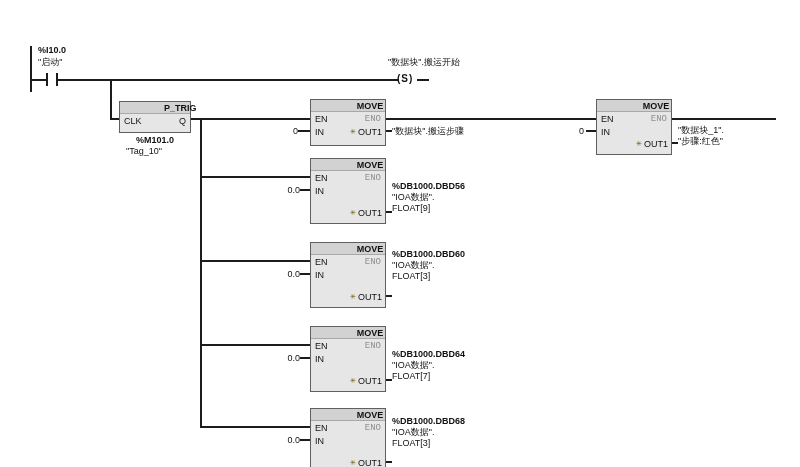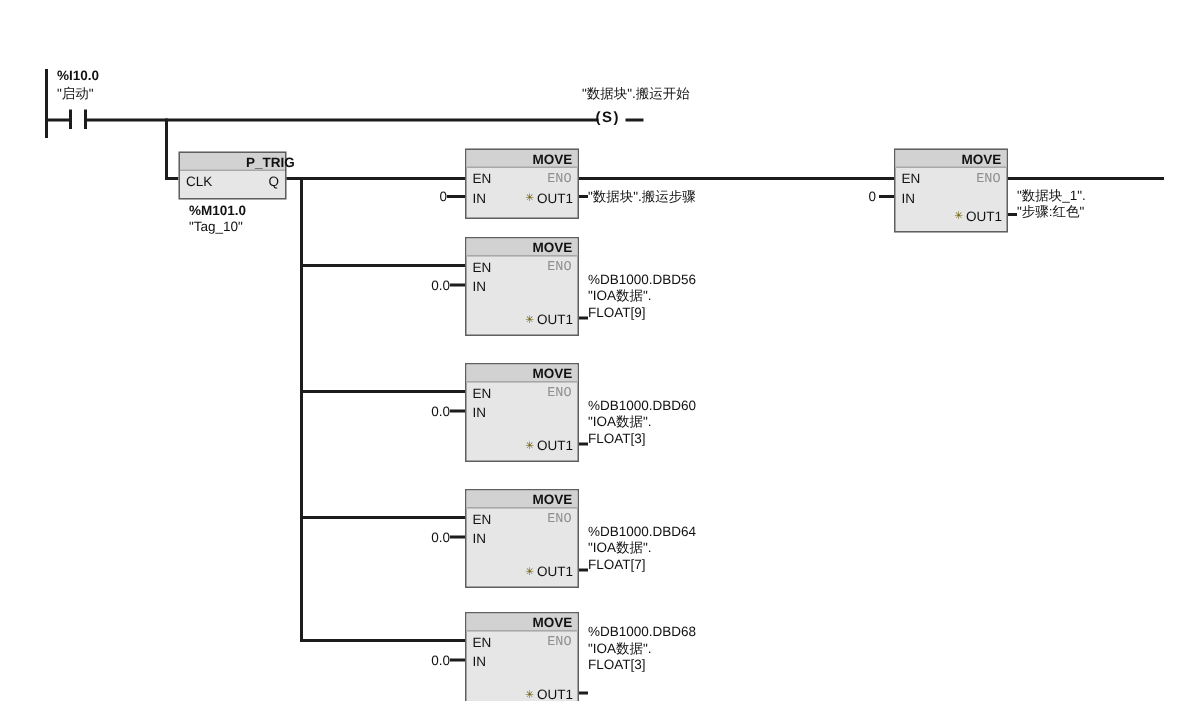--- a/index.html
+++ b/index.html
@@ -11,29 +11,29 @@
   .wh { height:2px; }
   .wv { width:2px; }
 
   
   .lbl { position:absolute; font-size:9px; line-height:11px; color:#111; white-space:nowrap; }
   .b { font-weight:700; }
   .val { text-align:right; }
 
   
   .block { position:absolute; background:#e6e6e6; border:1px solid #5f5f5f; }
-  .btitle { height:12px; line-height:12px; text-align:left; font-size:9px; font-weight:700;
+  .btitle { height:12px; line-height:12px; text-align:center; font-size:9px; font-weight:700;
             background:#d2d2d2; border-bottom:1px solid #a8a8a8; color:#111;padding-left:44px; }
   .pin { position:absolute; font-size:9px; line-height:10px; color:#111; white-space:nowrap; }
   .pin.gray { color:#8f8f8f;font-family:Liberation Mono, monospace; }
   .star { font-style:normal; font-size:7px; color:#6b5b00; margin-right:2px; vertical-align:1px; }
 
   
   .op { position:absolute; font-size:9px; line-height:11px; color:#111; white-space:nowrap; }
-  .op .addr { font-weight:400; }
+  .op .addr { font-weight:700; }
 
   .coil { position:absolute; font-size:10px; font-weight:700; letter-spacing:1px; color:#111; line-height:12px; }
   .wm { position:absolute; font-size:12px; color:#969696; white-space:nowrap; }
 </style>
 </head>
 <body>
 
 <div class="canvas">
 
   <div class="wire wv" style="left:30px;top:16px;height:46px"></div>
@@ -53,21 +53,21 @@
   <div class="wire wh" style="left:417px;top:49px;width:12px"></div>
 
   <div class="wire wv" style="left:110px;top:49px;height:41px"></div>
   <div class="wire wh" style="left:110px;top:88px;width:9px"></div>
 
   <div class="block" style="left:119px;top:71px;width:72px;height:32px">
     <div class="btitle">P_TRIG</div>
     <span class="pin" style="left:4px;top:14px">CLK</span>
     <span class="pin" style="right:4px;top:14px">Q</span>
   </div>
-  <div class="lbl b" style="left:126px;top:105px">%M101.0</div>
+  <div class="lbl b" style="left:136px;top:105px">%M101.0</div>
   <div class="lbl" style="left:126px;top:116px">"Tag_10"</div>
 
   <div class="wire wh" style="left:191px;top:88px;width:119px"></div>
 
   <div class="wire wv" style="left:200px;top:88px;height:310px"></div>
 
   <div class="block" style="left:310px;top:69px;width:76px;height:47px">
     <div class="btitle">MOVE</div>
     <span class="pin" style="left:4px;top:14px">EN</span>
     <span class="pin gray" style="right:4px;top:14px">ENO</span>
@@ -119,21 +119,21 @@
   <div class="block" style="left:310px;top:212px;width:76px;height:66px">
     <div class="btitle">MOVE</div>
     <span class="pin" style="left:4px;top:14px">EN</span>
     <span class="pin gray" style="right:4px;top:14px">ENO</span>
     <span class="pin" style="left:4px;top:27px">IN</span>
     <span class="pin" style="right:3px;top:49px"><i class="star">✳</i><span>OUT1</span></span>
   </div>
   <div class="lbl val" style="left:280px;top:239px;width:20px">0.0</div>
   <div class="wire wh" style="left:300px;top:243px;width:10px"></div>
   <div class="wire wh" style="left:386px;top:265px;width:6px"></div>
-  <div class="op" style="left:392px;top:235px">
+  <div class="op" style="left:392px;top:219px">
     <div class="addr">%DB1000.DBD60</div>
     <div>"IOA数据".</div>
     <div>FLOAT[3]</div>
   </div>
 
   <div class="wire wh" style="left:200px;top:314px;width:110px"></div>
   <div class="block" style="left:310px;top:296px;width:76px;height:66px">
     <div class="btitle">MOVE</div>
     <span class="pin" style="left:4px;top:14px">EN</span>
     <span class="pin gray" style="right:4px;top:14px">ENO</span>

